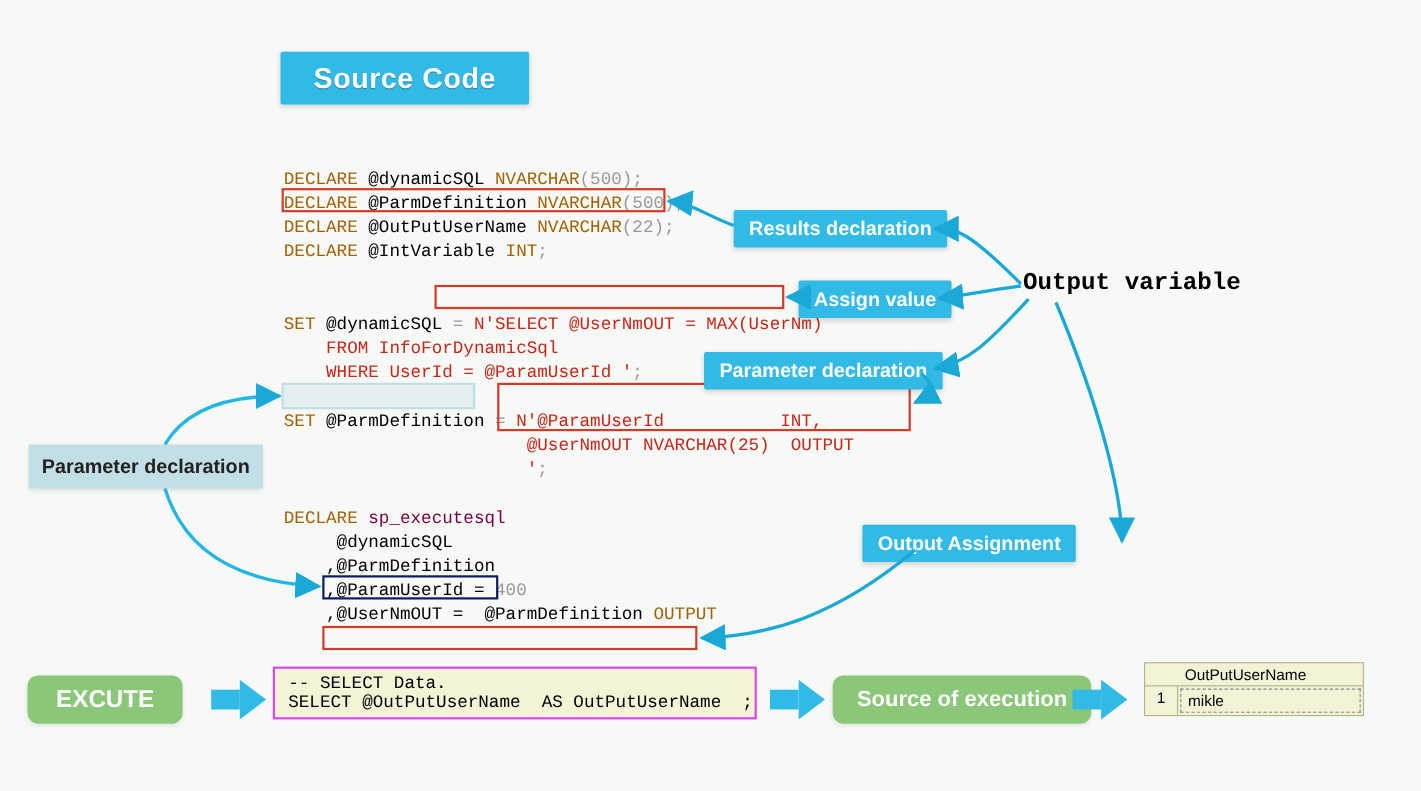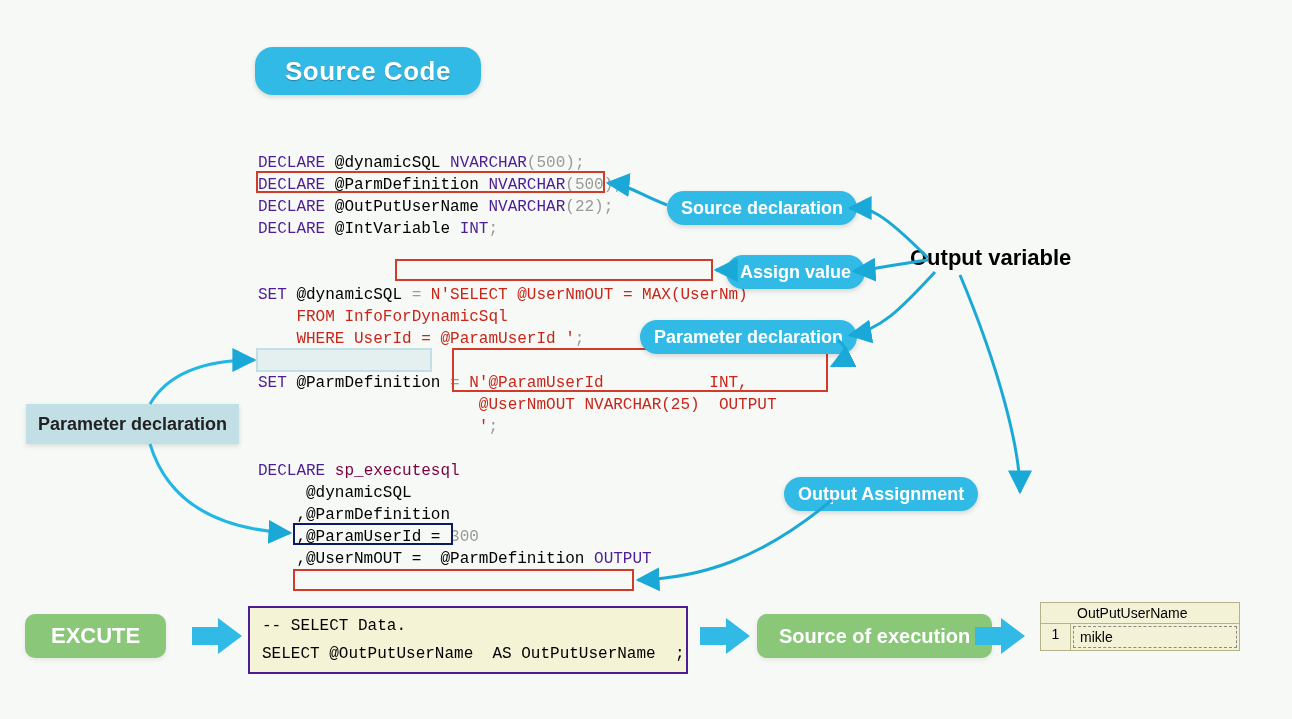--- a/index.html
+++ b/index.html
@@ -14,21 +14,21 @@
   }
   .stage {
     position: relative;
     width: 1292px;
     height: 719px;
   }
   .pill-blue {
     position: absolute;
     background: #32bae6;
     color: #fff;
-    border-radius: 18px;
+    border-radius: 2px;
     font-weight: 600;
     display: flex;
     align-items: center;
     justify-content: center;
     box-shadow: 0 2px 5px rgba(0,0,0,0.15);
     white-space: nowrap;
     padding: 0 14px;
   }
   .pill-green {
     position: absolute;
@@ -70,42 +70,42 @@
   .code {
     position: absolute;
     left: 258px;
     top: 130px;
     font-family: Consolas, "Courier New", monospace;
     font-size: 16px;
     line-height: 22px;
     color: #000;
     white-space: pre;
   }
-  .code .kw   { color: #4c1d95; }
+  .code .kw   { color: #a16207; }
   .code .str  { color: #c8261a; }
   .code .num  { color: #9a9a9a; }
   .code .gray { color: #9a9a9a; }
   .code .sys  { color: #7a0040; }
   
   .box-red, .box-navy, .box-cyan {
     position: absolute;
     background: transparent;
     pointer-events: none;
   }
   .box-red  { border: 2px solid #d23a2a; }
   .box-navy { border: 2px solid #0a1a66; }
   .box-cyan { border: 2px solid #c3dfe6; background: rgba(195,223,230,0.35); }
   
   .select-box {
     position: absolute;
-    border: 2px solid #4c1d95;
+    border: 2px solid #d946ef;
     background: #f4f3d6;
     font-family: Consolas, "Courier New", monospace;
     font-size: 16px;
-    line-height: 28px;
+    line-height: 18px;
     padding: 4px 12px;
     white-space: pre;
     color: #000;
   }
   
   .result-table {
     position: absolute;
     background: #f3f2d6;
     border: 1px solid #b3b38a;
     font-size: 14px;
@@ -172,42 +172,42 @@
 <span class="str">    FROM InfoForDynamicSql</span>
 <span class="str">    WHERE UserId = @ParamUserId '</span><span class="gray">;</span>
 
 <span class="kw">SET</span><span> @ParmDefinition</span><span class="gray"> = </span><span class="str">N'@ParamUserId           INT,</span>
 <span class="str">                       @UserNmOUT NVARCHAR(25)  OUTPUT</span>
 <span class="str">                       '</span><span class="gray">;</span>
 
 <span class="kw">DECLARE</span><span class="sys"> sp_executesql</span>
 <span>     @dynamicSQL</span>
 <span>    ,@ParmDefinition</span>
-<span>    ,@ParamUserId = </span><span class="num">300</span>
+<span>    ,@ParamUserId = </span><span class="num">400</span>
 <span>    ,@UserNmOUT =  @ParmDefinition </span><span class="kw">OUTPUT</span>
   </div>
 
   <div class="box-cyan" style="left:256px; top:348px; width:176px; height:24px;"></div>
 
   <div class="box-red" style="left:256px; top:171px; width:349px; height:22px;"></div>
   <div class="box-red" style="left:395px; top:259px; width:318px; height:22px;"></div>
   <div class="box-red" style="left:452px; top:348px; width:376px; height:44px;"></div>
   <div class="box-red" style="left:293px; top:569px; width:341px; height:22px;"></div>
 
   <div class="box-navy" style="left:293px; top:523px; width:160px; height:22px;"></div>
 
-  <div class="pill-blue" style="left:667px; top:191px; height:34px; font-size:18px;">Source declaration</div>
+  <div class="pill-blue" style="left:667px; top:191px; height:34px; font-size:18px;">Results declaration</div>
 
   <div class="pill-blue" style="left:726px; top:255px; height:34px; font-size:18px;">Assign value</div>
 
   <div class="pill-blue" style="left:640px; top:320px; height:34px; font-size:18px;">Parameter declaration</div>
 
   <div class="pill-blue" style="left:784px; top:477px; height:34px; font-size:18px;">Output Assignment</div>
 
-  <div class="label-black" style="left:910px; top:245px; font-size:22px;">Output variable</div>
+  <div class="label-black" style="left:930px; top:245px; font-size:22px;font-family:Liberation Mono, monospace;">Output variable</div>
 
   <div class="label-box" style="left:26px; top:404px; height:40px; font-size:18px;">Parameter declaration</div>
 
   <div class="pill-green" style="left:25px; top:614px; height:44px; font-size:22px; padding:0 26px;">EXCUTE</div>
 
   <div class="big-arrow" style="left:192px; top:618px;">
     <div class="body" style="left:0; top:9px; width:26px; height:18px;"></div>
     <div class="head" style="left:26px; top:0;"></div>
   </div>
 

